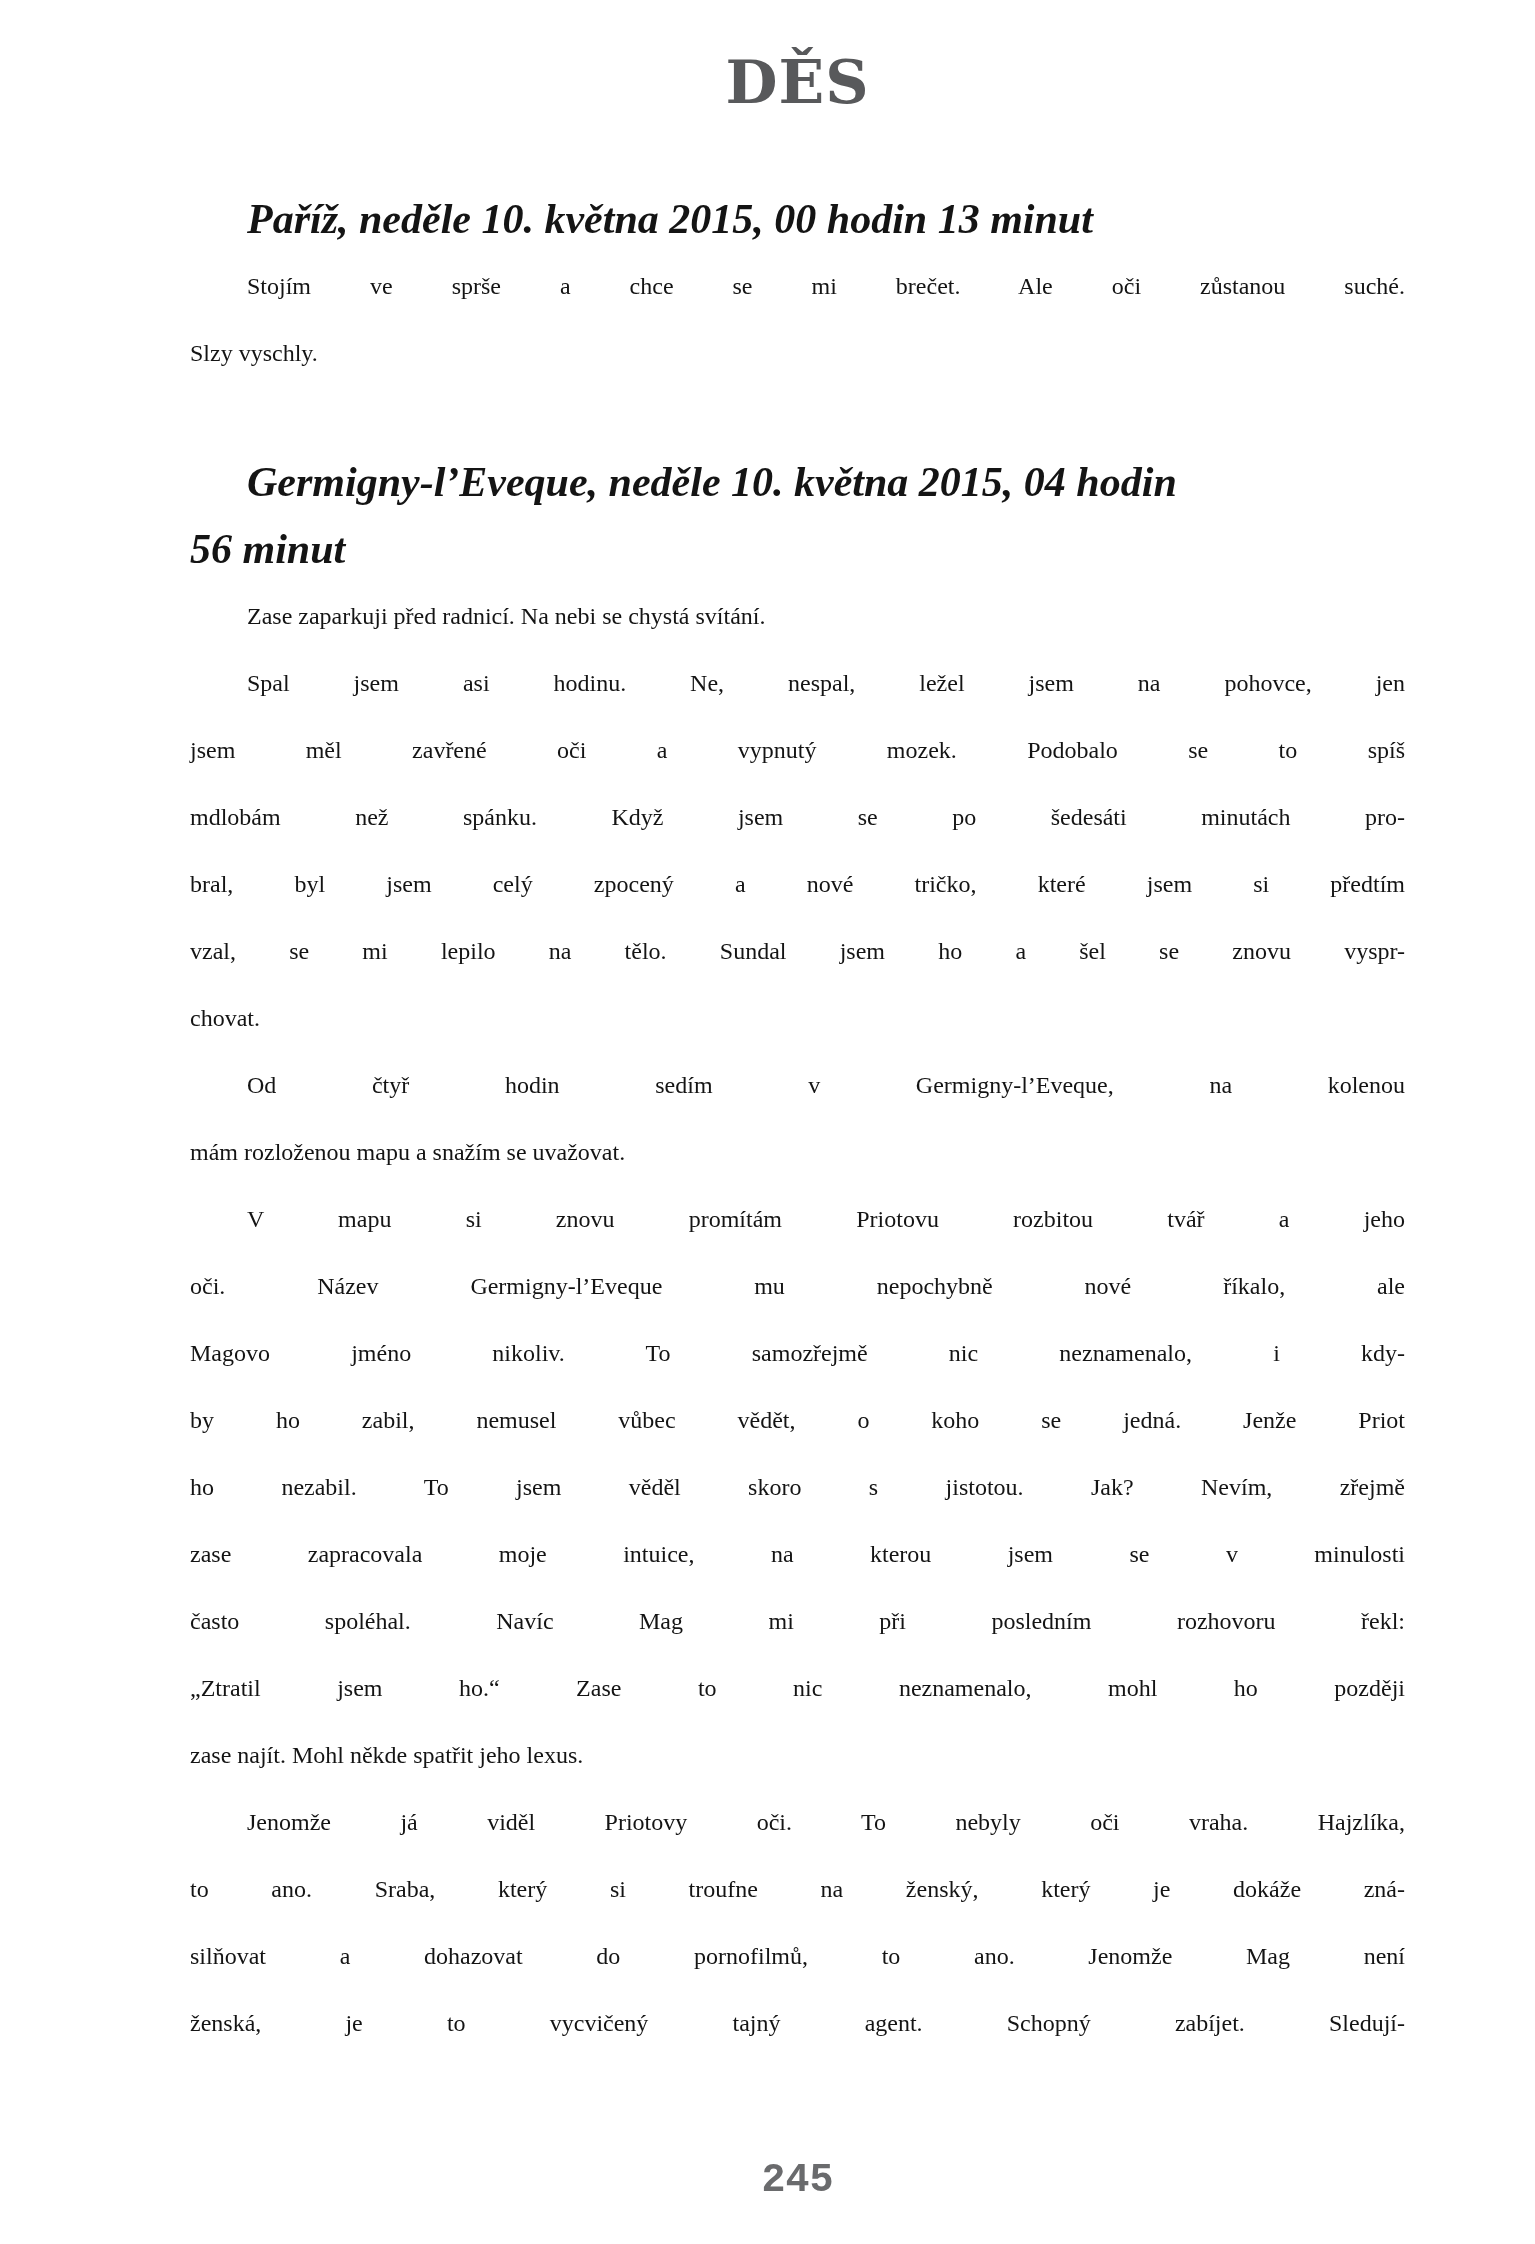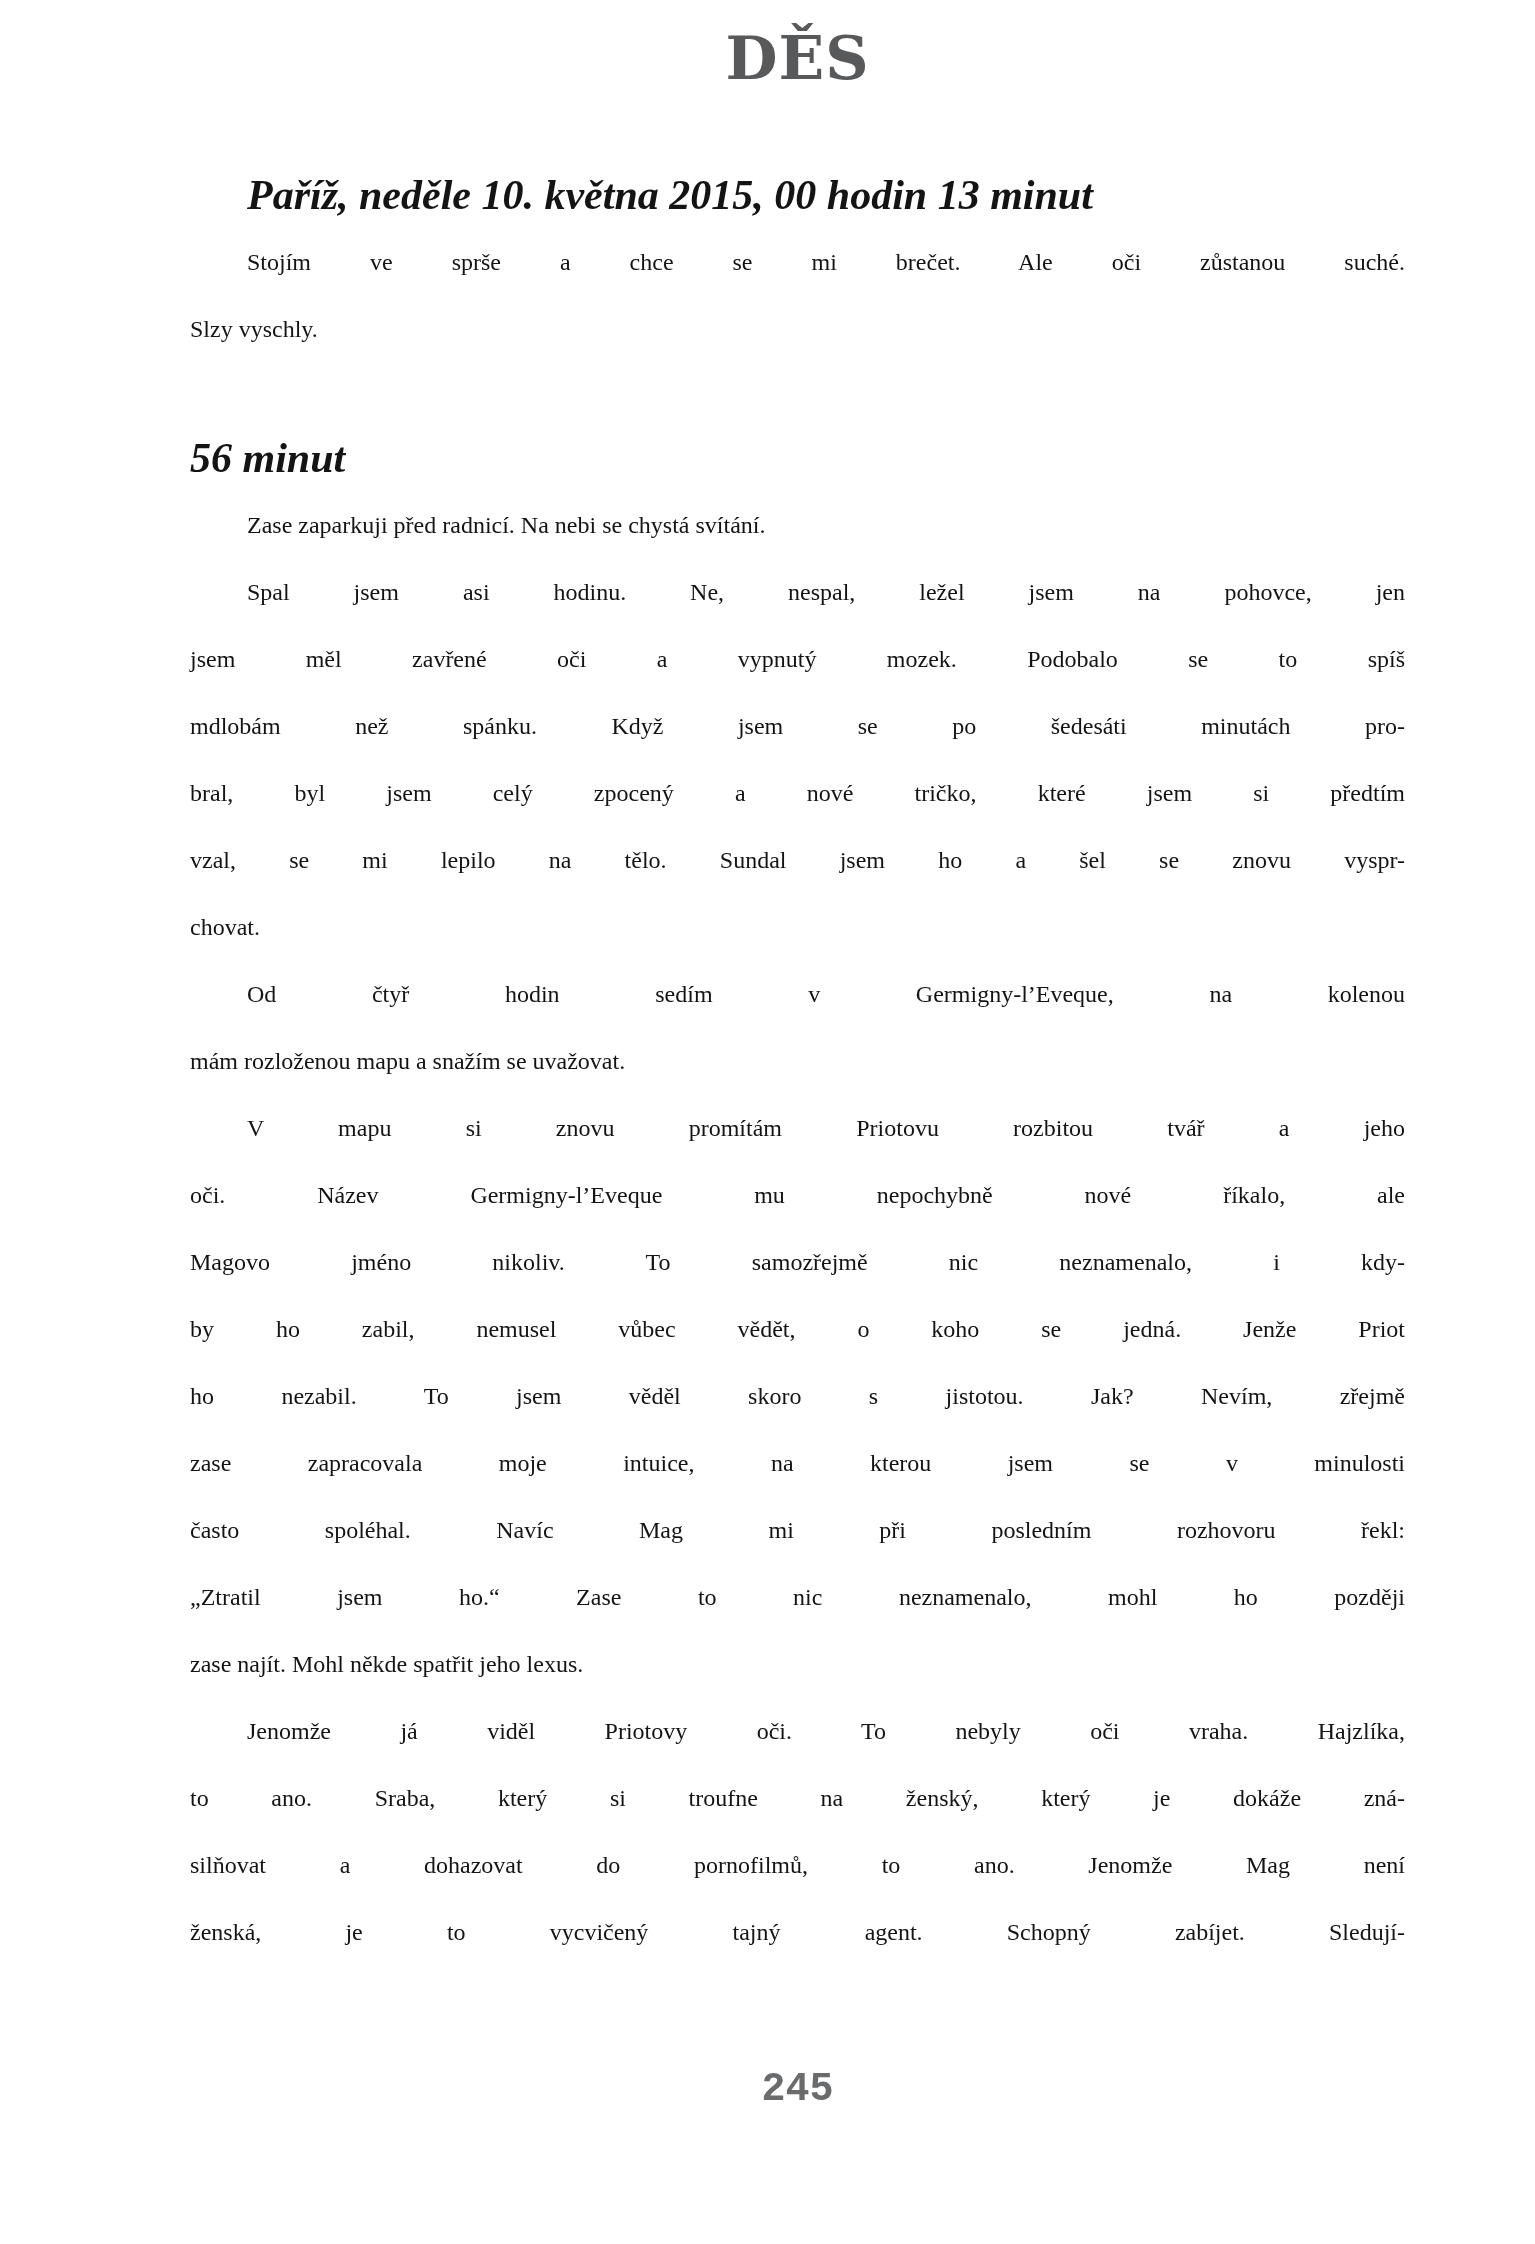--- a/index.html
+++ b/index.html
@@ -10,21 +10,21 @@
   .page {
     position: relative;
     width: 1535px;
     height: 2244px;
     background: var(--bg, #ffffff);
     overflow: hidden;
     font-family: "Liberation Serif", serif;
     color: var(--body-color, #141414);
   }
   .chapter-title {
-    margin: 16px 0 18px 190px;
+    margin: 40px 0 18px 190px;
     width: 1215px;
     text-align: center;
     font-family: "DejaVu Serif", serif;
     font-weight: 700;
     font-size: 60px;
     line-height: 84px;
     letter-spacing: 1px;
     color: var(--title-color, #58595b);
   }
   .text-column {
@@ -70,20 +70,21 @@
 
   <div class="text-column" id="text-column">
       <div class="heading">
         <div class="line indent">Paříž, neděle 10. května 2015, 00 hodin 13 minut</div>
       </div>
       <div class="paragraph">
         <div class="line indent justify">Stojím ve sprše a chce se mi brečet. Ale oči zůstanou suché.</div>
         <div class="line">Slzy vyschly.</div>
       </div>
       <div class="heading">
+        <div class="line indent">Germigny-l’Eveque, neděle 10. května 2015, 04 hodin</div>
         <div class="line">56 minut</div>
       </div>
       <div class="paragraph">
         <div class="line indent">Zase zaparkuji před radnicí. Na nebi se chystá svítání.</div>
       </div>
       <div class="paragraph">
         <div class="line indent justify">Spal jsem asi hodinu. Ne, nespal, ležel jsem na pohovce, jen</div>
         <div class="line justify">jsem měl zavřené oči a vypnutý mozek. Podobalo se to spíš</div>
         <div class="line justify">mdlobám než spánku. Když jsem se po šedesáti minutách pro-</div>
         <div class="line justify">bral, byl jsem celý zpocený a nové tričko, které jsem si předtím</div>

